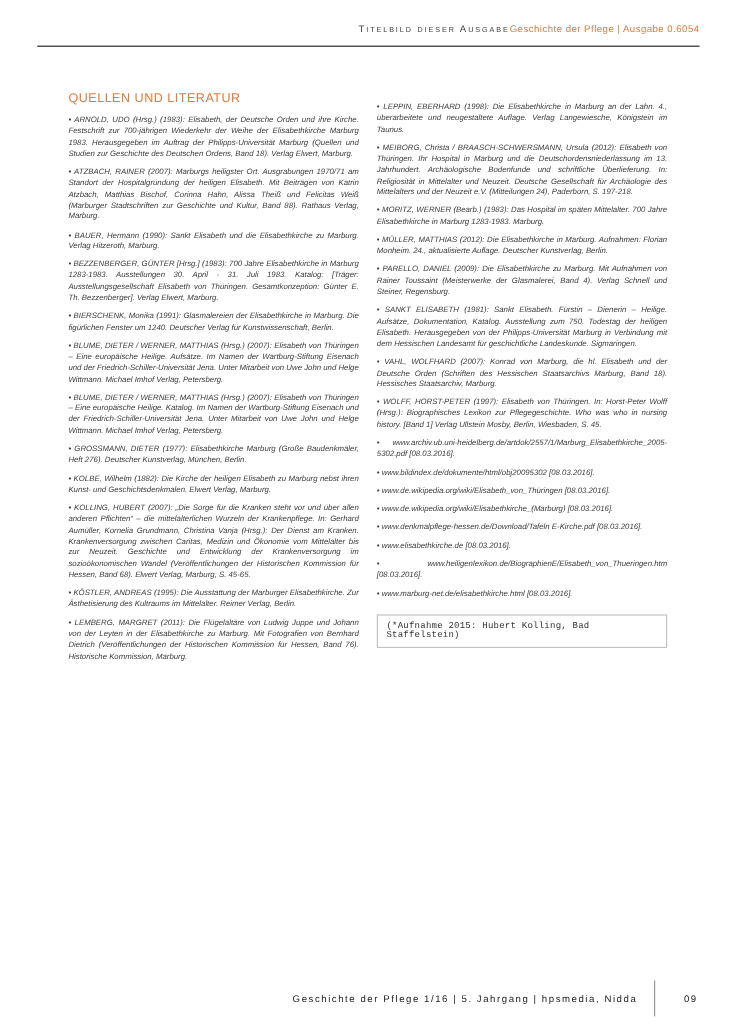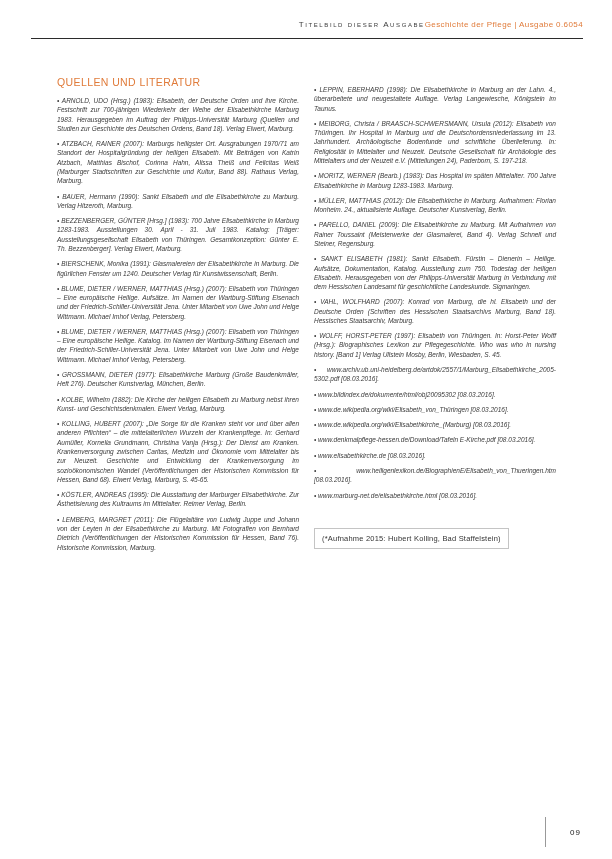--- a/index.html
+++ b/index.html
@@ -34,23 +34,23 @@
   .section-title{
     font-size:10.5px;font-weight:normal;color:var(--accent);
     letter-spacing:0.4px;margin:0 0 8px 0;
   }
   .entry{
     font-size:6.5px;font-style:italic;line-height:1.43;
     text-align:justify;margin:0 0 6px 0;color:var(--body-text);
   }
   .entry::before{content:"• ";}
   .credit-box{
-    display:inline-block;margin-top:22px;
+    display:inline-block;margin-top:6px;
     font-size:7.5px;color:#333333;letter-spacing:0.2px;
-    border:1px solid #C4C4C4;padding:5px 7px;background:#fff;
+    border:1px solid #C4C4C4;padding:5px 7px;background:#fff;font-family:Liberation Mono, monospace;
   }
   .footer{
     position:absolute;bottom:12px;right:31px;
     display:flex;align-items:center;
   }
   .footer-text{font-size:8px;letter-spacing:1.3px;color:var(--footer-text);}
   .footer-divider{width:1px;height:30px;background:#999999;margin:0 12px 0 14px;}
   .footer-page{font-size:8px;letter-spacing:1px;color:var(--footer-text);margin-left:12px;}
 </style>
 </head>
@@ -99,17 +99,18 @@
           <p class="entry">www.denkmalpflege-hessen.de/Download/Tafeln E-Kirche.pdf [08.03.2016].</p>
           <p class="entry">www.elisabethkirche.de [08.03.2016].</p>
           <p class="entry">www.heiligenlexikon.de/BiographienE/Elisabeth_von_Thueringen.htm [08.03.2016].</p>
           <p class="entry">www.marburg-net.de/elisabethkirche.html [08.03.2016].</p>
         </div>
       <div class="credit-box">(*Aufnahme 2015: Hubert Kolling, Bad Staffelstein)</div>
     </div>
   </div>
 
   <div class="footer">
+    <span class="footer-text">Geschichte der Pflege 1/16 | 5. Jahrgang | hpsmedia, Nidda</span>
     <span class="footer-divider"></span>
     <span class="footer-page">09</span>
   </div>
 
 </div>
 
 </body></html>

